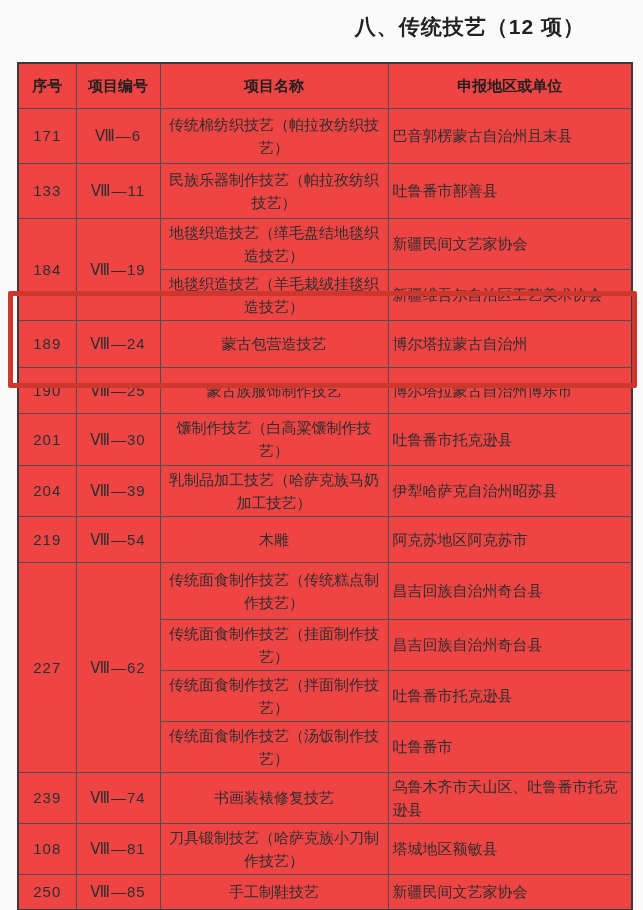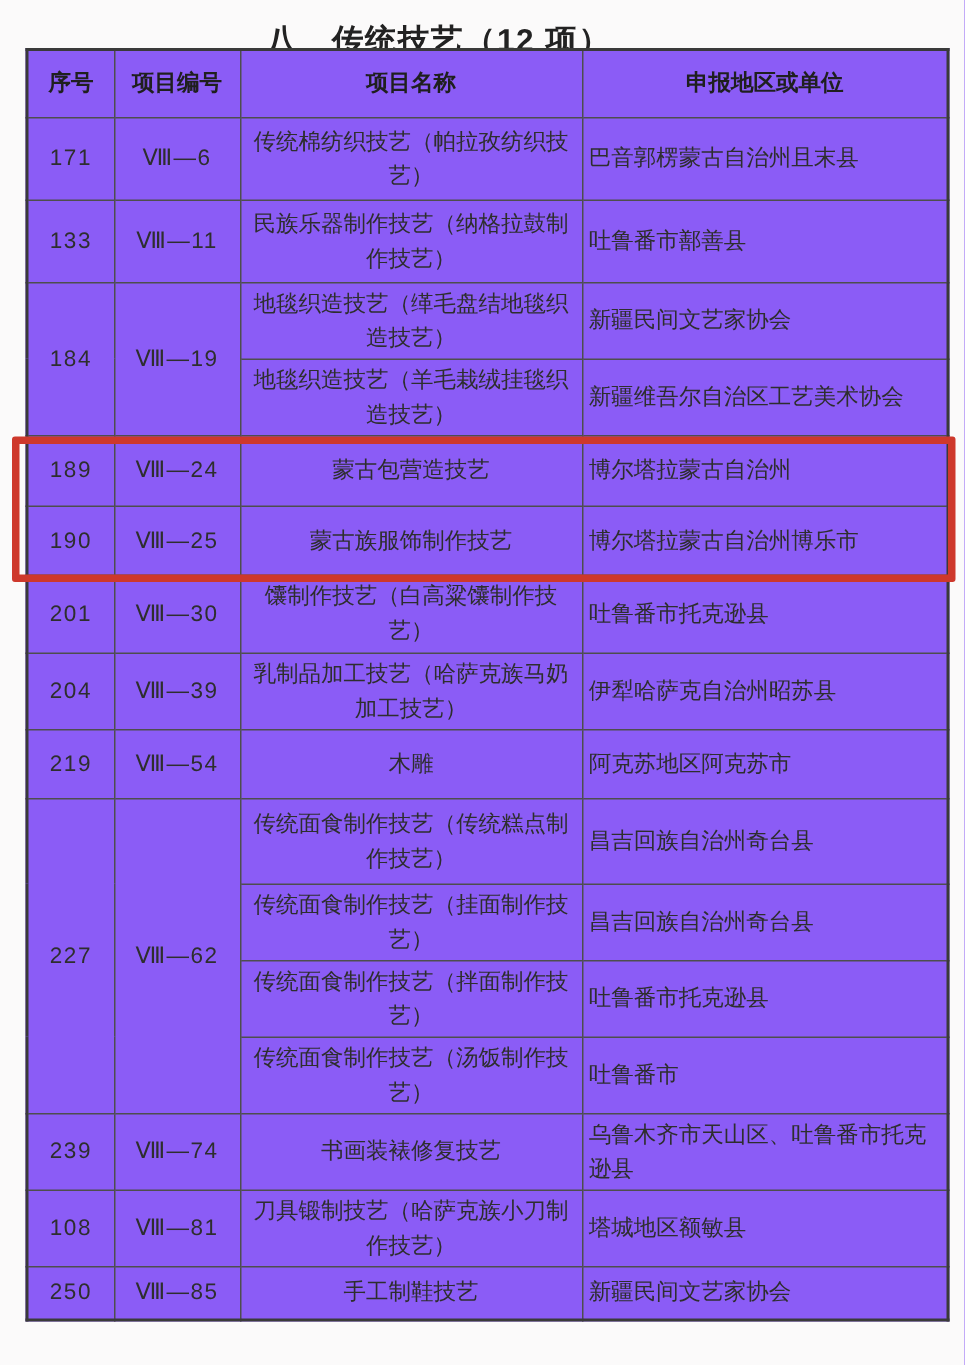--- a/index.html
+++ b/index.html
@@ -7,33 +7,33 @@
     width:643px;height:910px;
     background:#fbfafa;
     font-family:"Liberation Sans","DejaVu Sans",sans-serif;
     color:#2e2e2e;
     position:relative;
     overflow:hidden;
   }
   .doc-title{
     position:absolute;
     top:13px;left:0;width:585px;
-    text-align:center;
+    text-align:right;
     font-size:21px;
     font-weight:bold;
     color:#222;
     letter-spacing:1px;
   }
   table.nh-table{
     position:absolute;
-    top:32px;left:17px;
+    top:62px;left:17px;
     width:614px;
     border-collapse:collapse;
     table-layout:fixed;
-    background:#8b5cf6;
+    background:#ef4444;
   }
   table.nh-table td,table.nh-table th{
     border:1px solid #4e4e4e;
     vertical-align:middle;
     font-size:15px;
     line-height:23px;
     padding:2px 4px;
     word-break:break-all;
   }
   table.nh-table{border:2px solid #3a3a3a;}
@@ -83,21 +83,21 @@
   <tr class="h55">
     <td class="c-no">171</td>
     <td class="c-code">Ⅷ—6</td>
     <td class="c-name">传统棉纺织技艺（帕拉孜纺织技艺）</td>
     <td class="c-unit">巴音郭楞蒙古自治州且末县</td>
   </tr>
 
   <tr class="h55">
     <td class="c-no">133</td>
     <td class="c-code">Ⅷ—11</td>
-    <td class="c-name">民族乐器制作技艺（纳格拉鼓制作技艺）</td>
+    <td class="c-name">民族乐器制作技艺（帕拉孜纺织技艺）</td>
     <td class="c-unit">吐鲁番市鄯善县</td>
   </tr>
 
   <tr class="h45">
     <td class="c-no" rowspan="2">184</td>
     <td class="c-code" rowspan="2">Ⅷ—19</td>
     <td class="c-name">地毯织造技艺（缂毛盘结地毯织造技艺）</td>
     <td class="c-unit">新疆民间文艺家协会</td>
   </tr>
   <tr class="h45">

